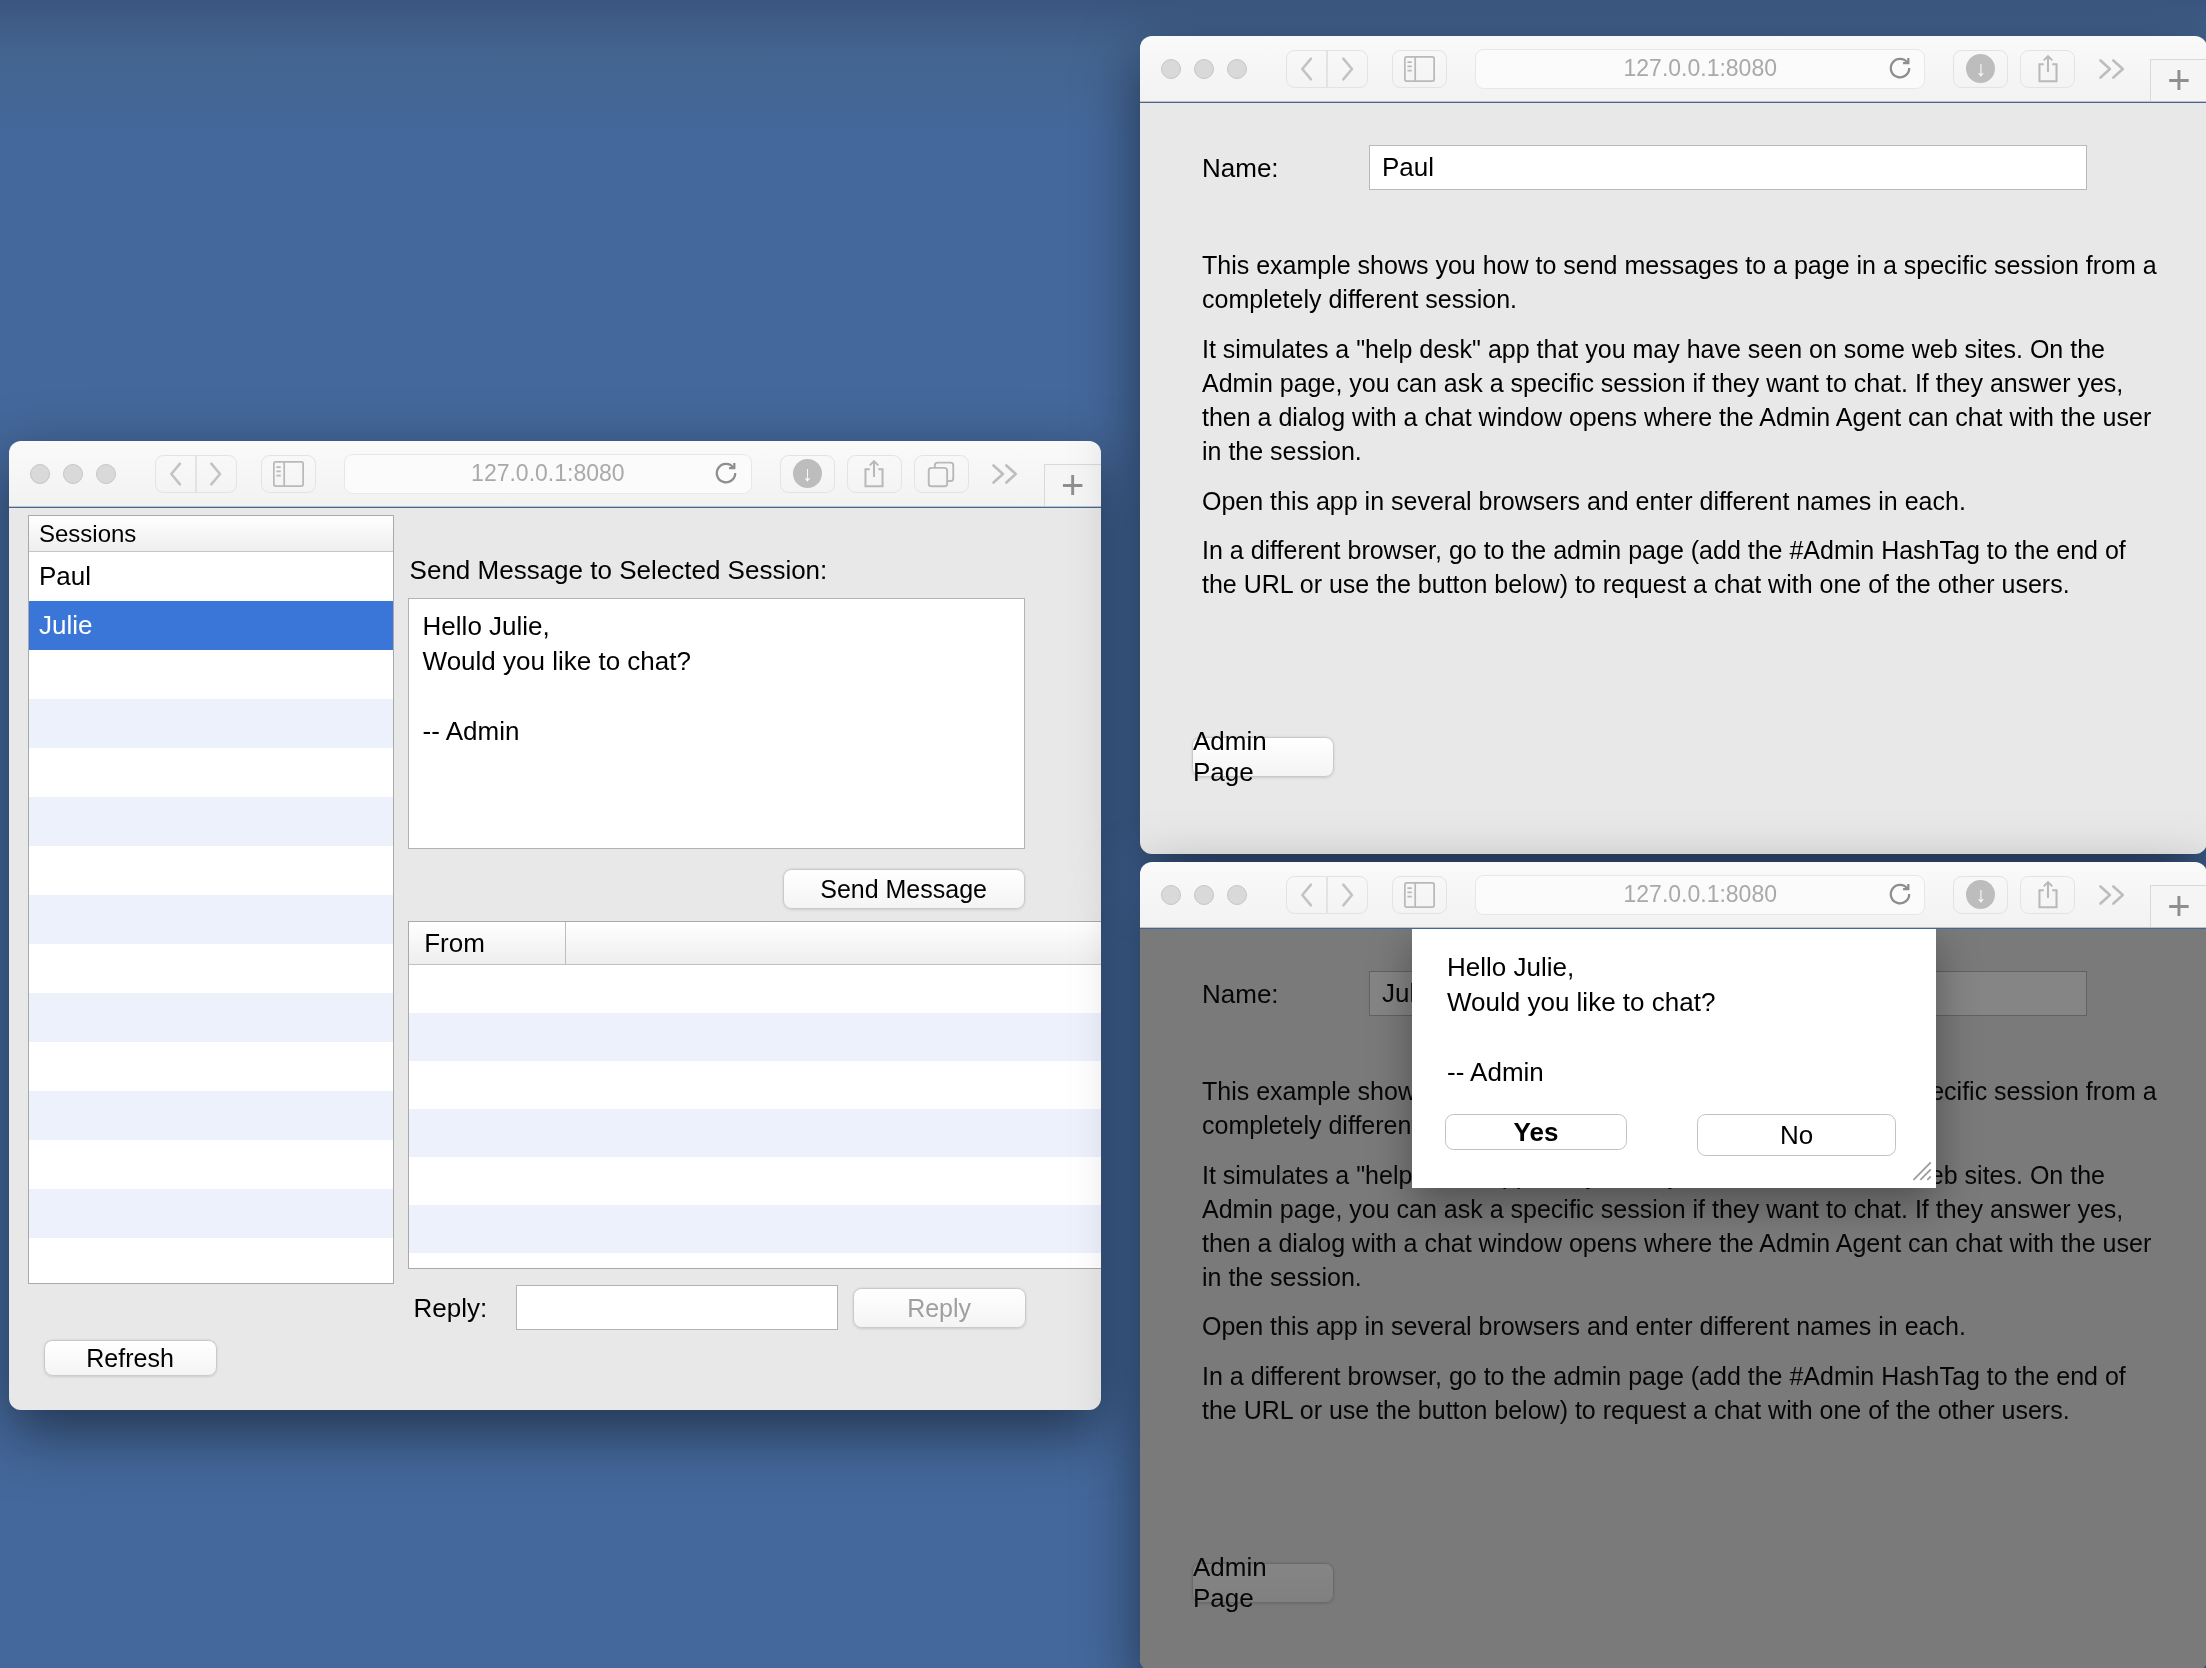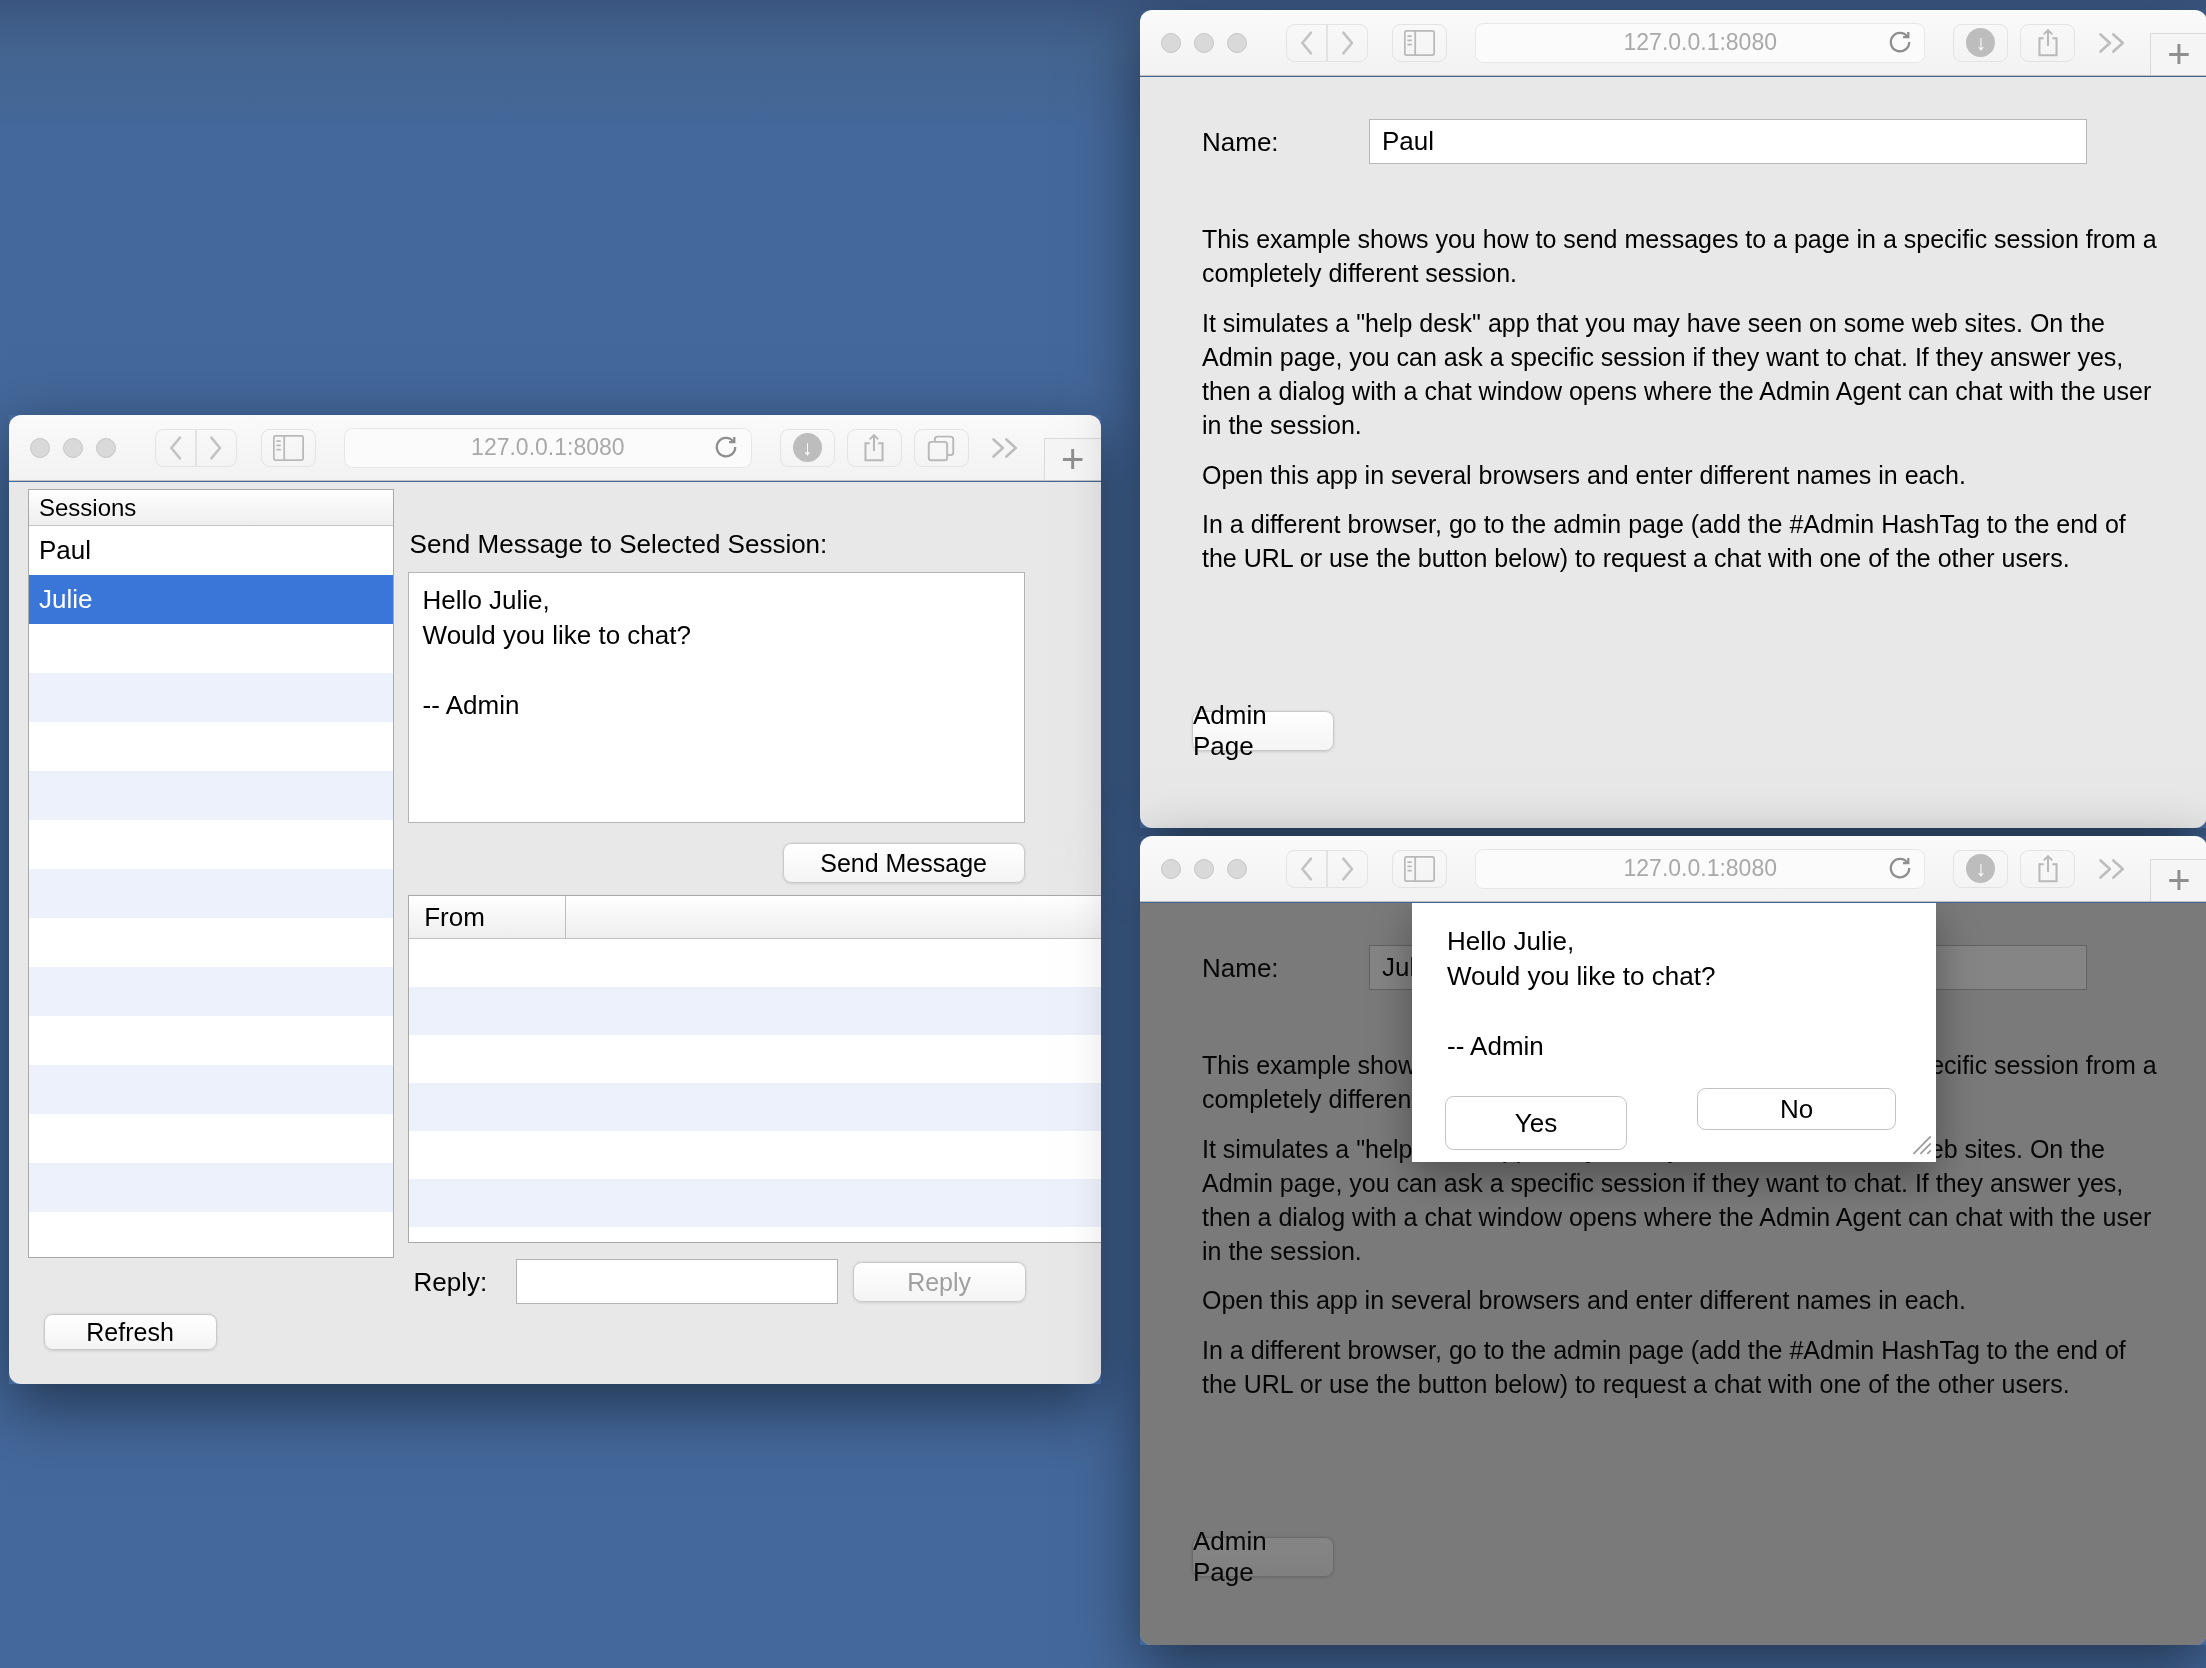--- a/index.html
+++ b/index.html
@@ -2,21 +2,21 @@
 <html style="font-size:14px"><head>
 <meta charset="utf-8">
 <style>
   * { box-sizing: border-box; margin: 0; padding: 0; }
   html,body { width:2207px; height:1669px; overflow:hidden; }
   body {
     font-family: "Liberation Sans", sans-serif;
     background: linear-gradient(180deg, #3a5680 0%, #43648f 3%, #44689b 8%, #44689b 100%);
     position: relative; color:#000;
   }
-  .window { position:absolute; border-radius:0; box-shadow: 0 21px 61px rgba(0,0,0,.5); }
+  .window { position:absolute; border-radius:12px; box-shadow: 0 21px 61px rgba(0,0,0,.5); margin-top: 26px; }
   #win-admin { left:8.6px;  top:415px; width:1092px; height:969px; }
   #win-paul  { left:1140px; top:10.4px;  width:1067px; height:818px; }
   #win-julie { left:1140px; top:836px; width:1067px; height:809px; }
 
   
   .toolbar {
     position:absolute; left:0; right:0; top:0; height:66px;
     background:linear-gradient(#fafafa,#f2f2f2);
     border-bottom:1.7px solid #c2c2c2;
     border-radius:12px 12px 0 0;
@@ -84,21 +84,21 @@
   .copy p { margin:0 0 15.6px 0; white-space:pre-line; }
   .admin-btn { left:52px; top:634px; width:142px; height:40px; font-size:26px; }
 
   
   .dim { position:absolute; left:0; right:0; top:0; bottom:0; background:rgba(12,12,12,.5); z-index:5; }
   .dialog { position:absolute; left:272px; top:0; width:524px; height:259px; background:#fff; z-index:10;
     box-shadow:0 14px 39px rgba(0,0,0,.35); }
   .dialog-text { position:absolute; left:35px; top:21px; font-size:26px; line-height:35px; white-space:pre-line; }
   .dlg-btn { position:absolute; background:#fff; border:1.7px solid #c2c2c2; border-radius:8.6px;
     display:flex; align-items:center; justify-content:center; font-size:26px; }
-  .yes-btn { left:33px;  top:193px; width:182px; height:54px; }
+  .yes-btn { left:33px;  top:185px; width:182px; height:36px;font-weight:bold; }
   .no-btn  { right:40px; top:185px; width:199px; height:42px; }
   .resize-handle { position:absolute; right:3.5px; bottom:3.5px; }
 </style>
 </head>
 <body>
 
 <div class="window" id="win-admin">
   <div class="toolbar">
     <span class="tl"></span>
     <span class="tl"></span>

